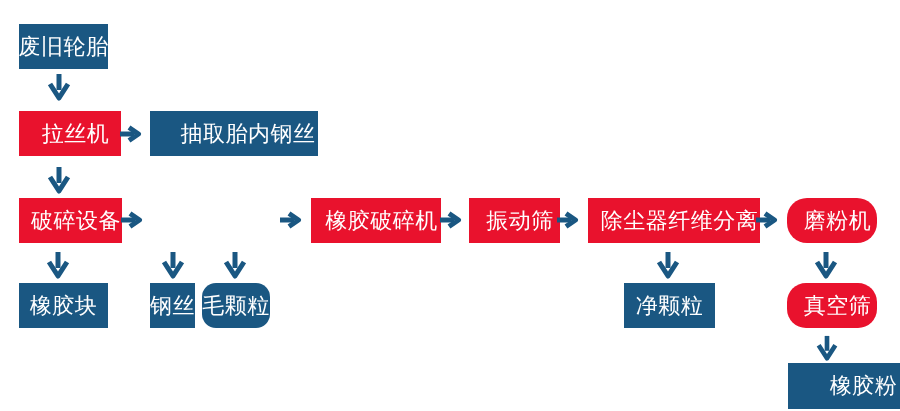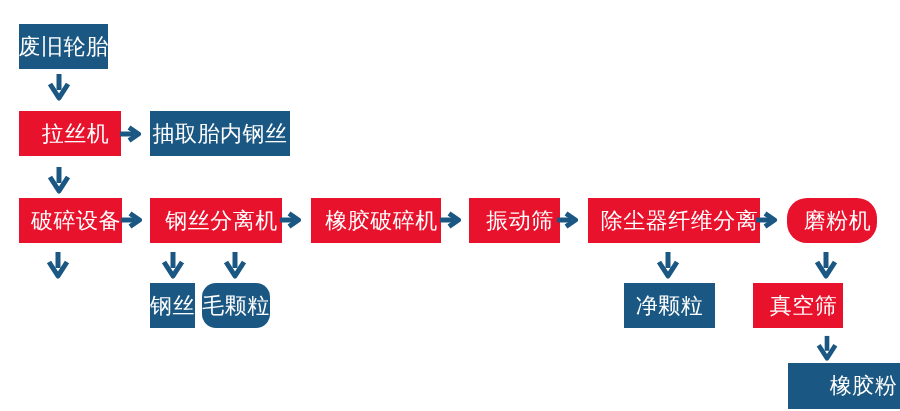--- a/index.html
+++ b/index.html
@@ -37,33 +37,33 @@
   }
 </style>
 </head>
 <body>
 
 <div class="canvas">
 
   <div class="node material" style="left:19px;top:14px;width:89px;height:45px;">废旧轮胎</div>
 
   <div class="node process" style="left:19px;top:101px;width:91px;height:45px;">拉丝机</div>
-  <div class="node material" style="left:150px;top:101px;width:140px;height:45px;">抽取胎内钢丝</div>
+  <div class="node material" style="left:150px;top:101px;width:140px;height:45px;padding-left:28px;">抽取胎内钢丝</div>
 
   <div class="node process" style="left:19px;top:188px;width:92px;height:45px;">破碎设备</div>
-  <div class="node process" style="left:150px;top:188px;width:121px;height:45px;">钢丝分离机</div>
   <div class="node process" style="left:311px;top:188px;width:119px;height:45px;">橡胶破碎机</div>
   <div class="node process" style="left:469px;top:188px;width:80px;height:45px;">振动筛</div>
   <div class="node process" style="left:588px;top:188px;width:161px;height:45px;">除尘器纤维分离</div>
   <div class="node process" style="left:787px;top:188px;width:79px;height:45px;border-radius:20px;">磨粉机</div>
 
+  <div class="node material" style="left:19px;top:273px;width:89px;height:45px;">橡胶块</div>
   <div class="node material" style="left:150px;top:273px;width:45px;height:45px;">钢丝</div>
   <div class="node material" style="left:202px;top:273px;width:68px;height:45px;border-radius:14px;">毛颗粒</div>
   <div class="node material" style="left:624px;top:273px;width:91px;height:45px;">净颗粒</div>
-  <div class="node process" style="left:753px;top:273px;width:79px;height:45px;">真空筛</div>
+  <div class="node process" style="left:787px;top:273px;width:79px;height:45px;border-radius:19px;">真空筛</div>
 
   <div class="node material" style="left:788px;top:353px;width:79px;height:46px;padding-left:36px;">橡胶粉</div>
 
   <svg class="arrow" style="left:47px;top:63px;" width="24" height="28" viewBox="0 0 24 28">
     <path d="M12 1 L12 17"></path>
       <path d="M3 11 L12 25 L21 11"></path>
   </svg>
   <svg class="arrow" style="left:47px;top:156px;" width="24" height="28" viewBox="0 0 24 28">
     <path d="M12 1 L12 17"></path>
       <path d="M3 11 L12 25 L21 11"></path>

